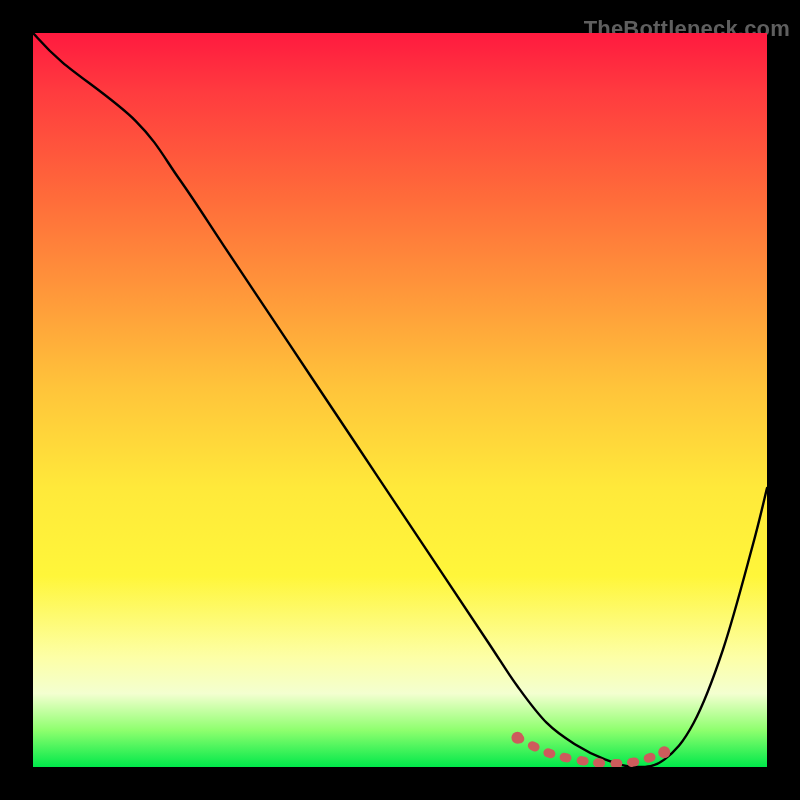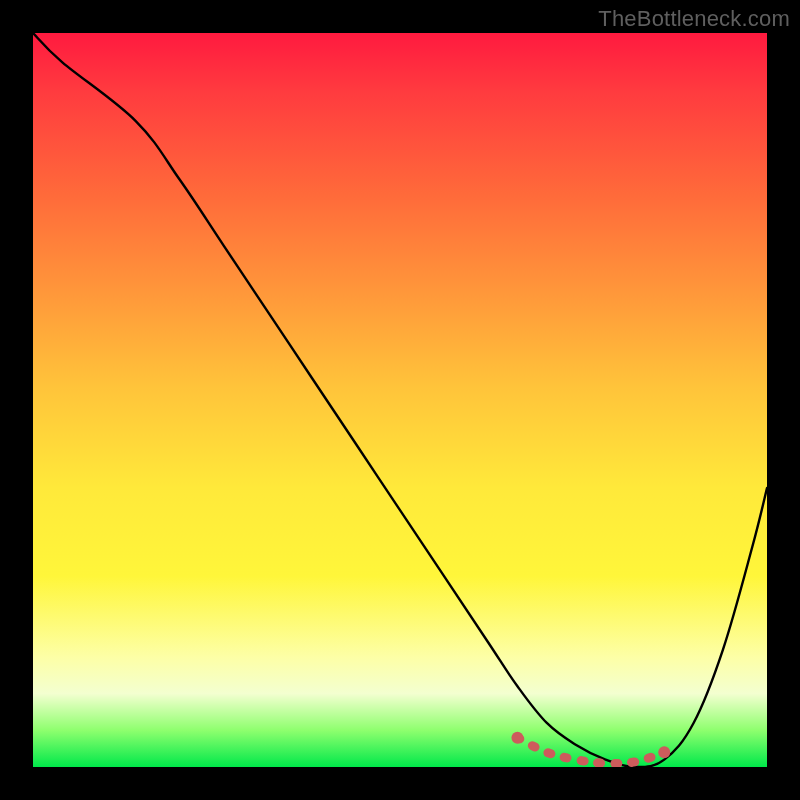--- a/index.html
+++ b/index.html
@@ -41,24 +41,24 @@
   }
   .plot-svg {
     position: absolute;
     left: 0;
     top: 0;
     width: 734px;
     height: 734px;
   }
   .attribution {
     position: absolute;
-    top: 6px;
+    top: 16px;
     right: 10px;
     font-size: 22px;
-    font-weight: 400;
+    font-weight: 700;
     color: #5f5f5f;
     letter-spacing: 0.2px;
   }
 </style>
 </head>
 <body>
 
 <div class="frame">
   <div class="attribution">TheBottleneck.com</div>
 

